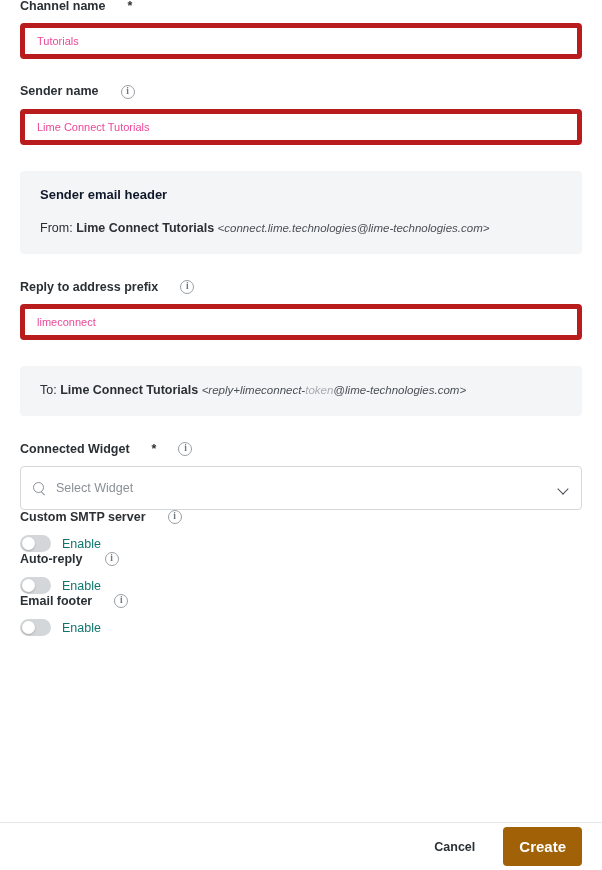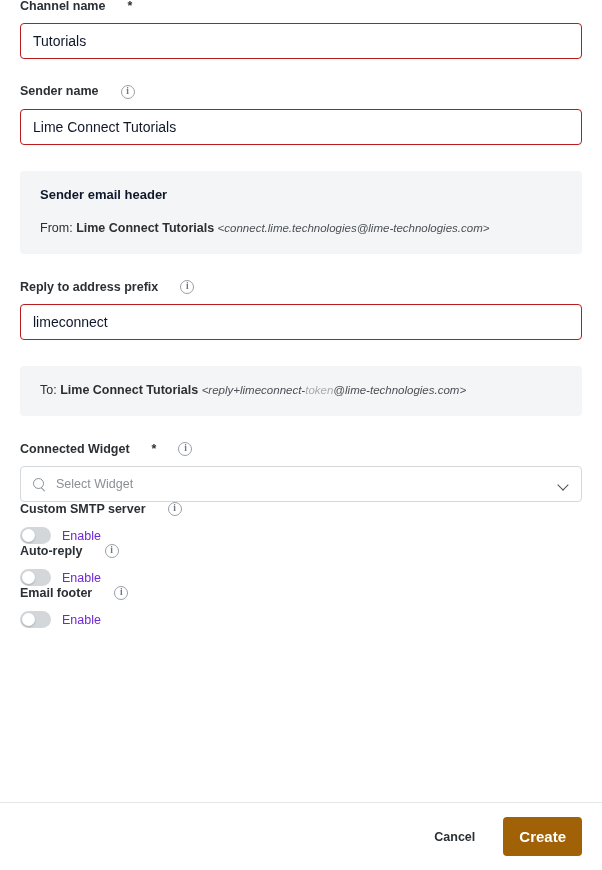--- a/index.html
+++ b/index.html
@@ -47,25 +47,25 @@
     font-size: 9.5px;
     font-weight: bold;
     font-family: "Liberation Serif", serif;
     line-height: 1;
     flex: 0 0 auto;
   }
 
   .text-input {
     width: 100%;
     height: 36px;
-    border: 1px solid #b91c1c;
+    border: 5px solid #b91c1c;
     border-radius: 4px;
     background: #fff;
-    font-size: 14px;
-    color: #0f172a;
+    font-size: 11px;
+    color: #ec4899;
     padding: 0 12px;
     font-family: "Liberation Sans", sans-serif;
     outline: none;
   }
   .text-input::placeholder { color: #9aa0a6; }
 
   .panel {
     background: #f4f5f6;
     border-radius: 4px;
     padding: 16px 20px 18px 20px;
@@ -86,21 +86,21 @@
   .panel-line .addr {
     font-style: italic;
     color: #4a5056;
     font-size: 11.5px;
   }
   .panel-line .addr .tok { color: #a8adb3; }
 
   .select-wrap {
     position: relative;
     width: 100%;
-    height: 36px;
+    height: 44px;
     border: 1px solid #d6d9dc;
     border-radius: 4px;
     background: #fff;
     display: flex;
     align-items: center;
     padding: 0 12px;
   }
   .search-icon {
     width: 13px;
     height: 13px;
@@ -164,29 +164,29 @@
     left: 2px;
     top: 2px;
     width: 13px;
     height: 13px;
     border-radius: 50%;
     background: #ffffff;
     box-shadow: 0 1px 2px rgba(0,0,0,0.22);
   }
   .toggle-label {
     font-size: 12.5px;
-    color: #6d28d9;
+    color: #0f766e;
   }
 
   .footer {
     position: absolute;
     left: 0;
     right: 0;
     bottom: 0;
-    height: 68px;
+    height: 48px;
     border-top: 1px solid #e4e6e8;
     display: flex;
     align-items: center;
     justify-content: flex-end;
     padding: 0 20px;
     gap: 16px;
     background: #fff;
   }
   .btn-cancel {
     background: none;

